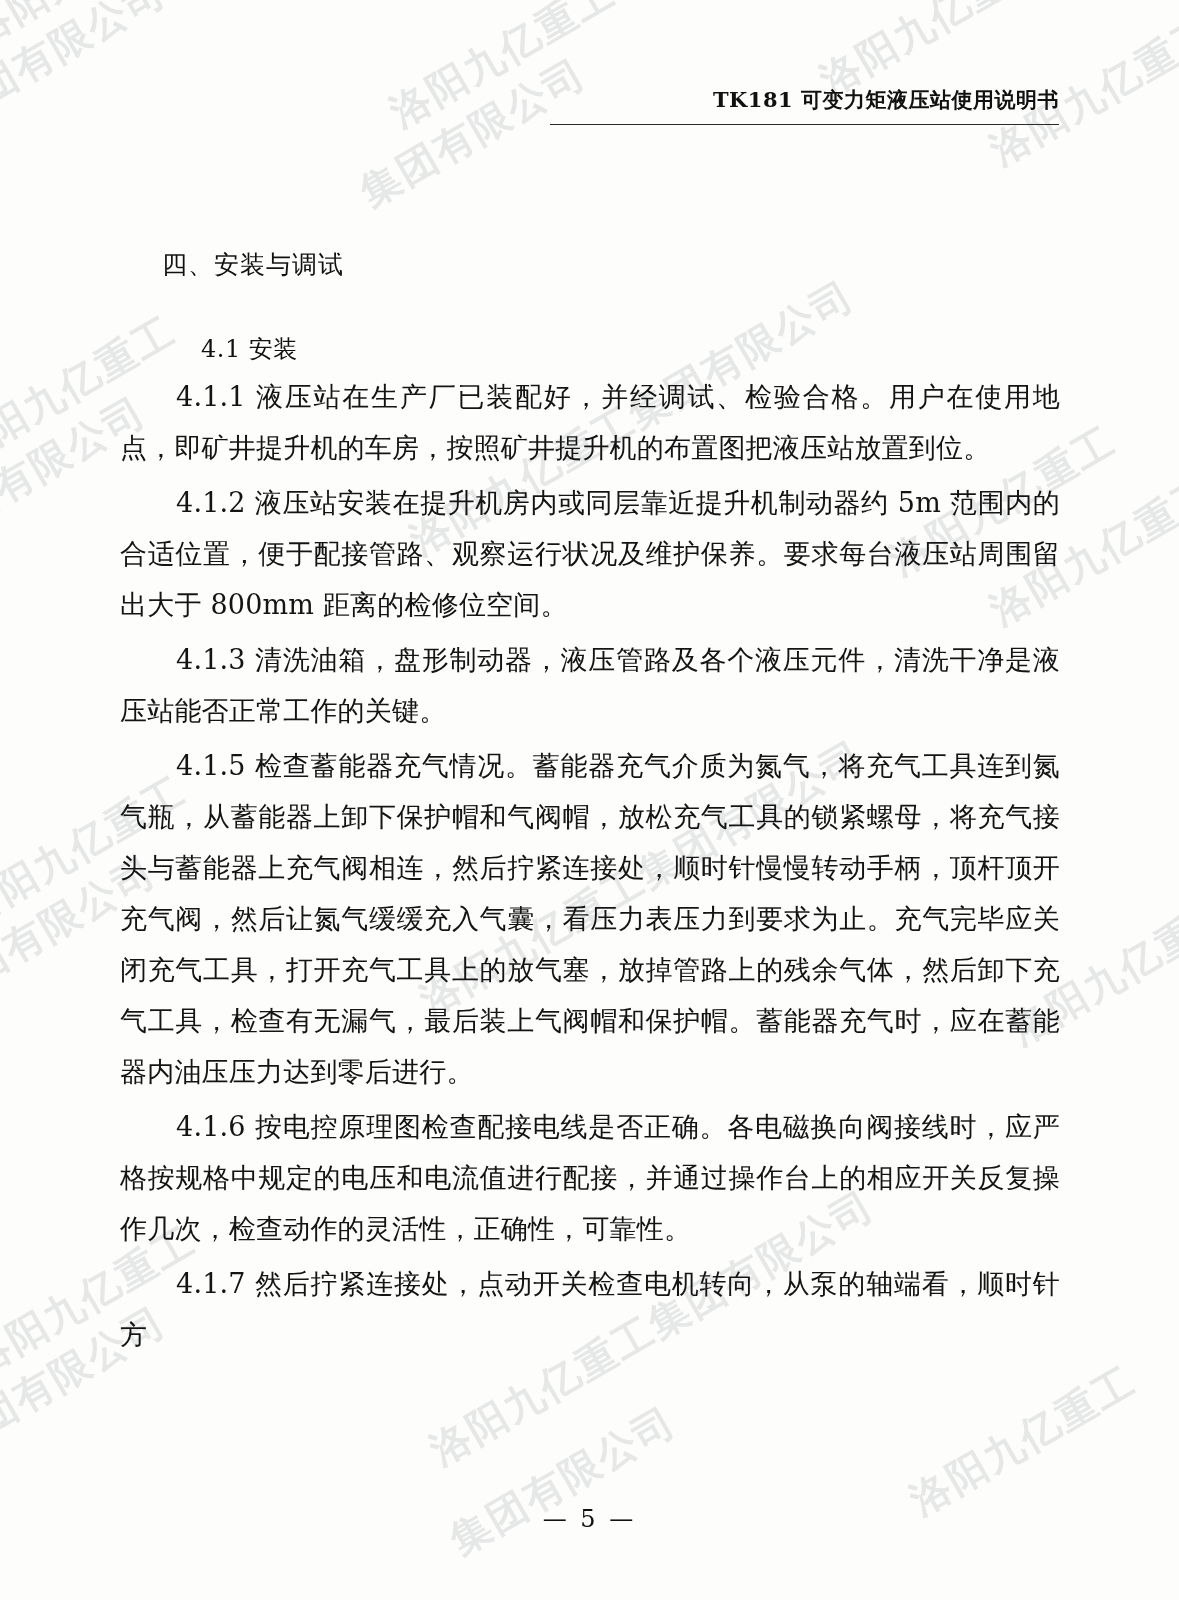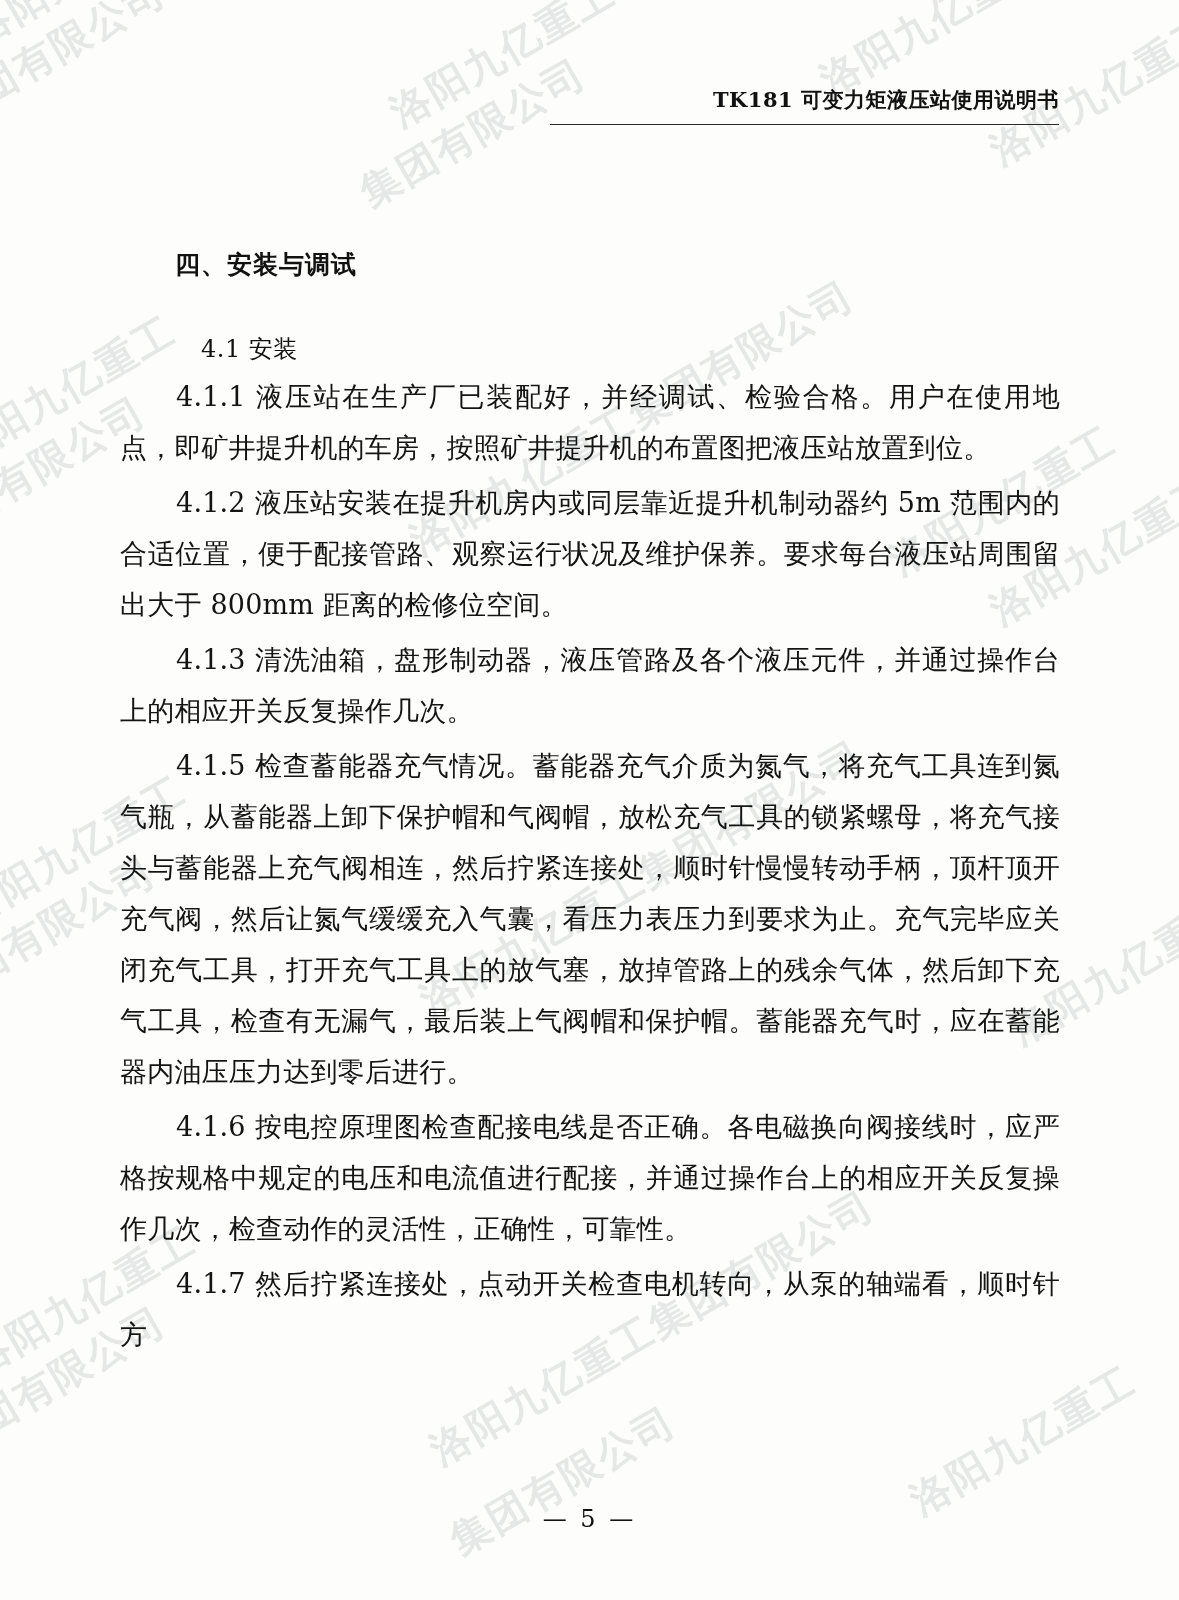--- a/index.html
+++ b/index.html
@@ -64,22 +64,22 @@
   
   .content {
     position: absolute;
     top: 248px;
     left: 120px;
     width: 940px;
     z-index: 3;
   }
   h1.sec {
     font-size: 25px;
-    font-weight: 700;
-    margin: 0 0 52px 55px;
+    font-weight: 400;
+    margin: 0 0 52px 42px;
     letter-spacing: 1px;
     color: #111;
   }
   h2.sub {
     font-size: 24px;
     font-weight: 500;
     margin: 0 0 6px 81px;
     letter-spacing: 0.5px;
     color: #111;
   }
@@ -142,21 +142,21 @@
     <div class="header-title">TK181 可变力矩液压站使用说明书</div>
     <div class="header-rule"></div>
   </div>
 
   <div class="content">
     <h1 class="sec">四、安装与调试</h1>
     <h2 class="sub">4.1 安装</h2>
 
     <p class="para">4.1.1 液压站在生产厂已装配好，并经调试、检验合格。用户在使用地点，即矿井提升机的车房，按照矿井提升机的布置图把液压站放置到位。</p>
     <p class="para">4.1.2 液压站安装在提升机房内或同层靠近提升机制动器约 5m 范围内的合适位置，便于配接管路、观察运行状况及维护保养。要求每台液压站周围留出大于 800mm 距离的检修位空间。</p>
-    <p class="para">4.1.3 清洗油箱，盘形制动器，液压管路及各个液压元件，并通过操作台上的相应开关反复操作几次。</p>
+    <p class="para">4.1.3 清洗油箱，盘形制动器，液压管路及各个液压元件，清洗干净是液压站能否正常工作的关键。</p>
     <p class="para">4.1.5 检查蓄能器充气情况。蓄能器充气介质为氮气，将充气工具连到氮气瓶，从蓄能器上卸下保护帽和气阀帽，放松充气工具的锁紧螺母，将充气接头与蓄能器上充气阀相连，然后拧紧连接处，顺时针慢慢转动手柄，顶杆顶开充气阀，然后让氮气缓缓充入气囊，看压力表压力到要求为止。充气完毕应关闭充气工具，打开充气工具上的放气塞，放掉管路上的残余气体，然后卸下充气工具，检查有无漏气，最后装上气阀帽和保护帽。蓄能器充气时，应在蓄能器内油压压力达到零后进行。</p>
     <p class="para">4.1.6 按电控原理图检查配接电线是否正确。各电磁换向阀接线时，应严格按规格中规定的电压和电流值进行配接，并通过操作台上的相应开关反复操作几次，检查动作的灵活性，正确性，可靠性。</p>
     <p class="para">4.1.7 然后拧紧连接处，点动开关检查电机转向，从泵的轴端看，顺时针方</p>
   </div>
 
   <div class="footer">— 5 —</div>
 
 </div>
 
 </body></html>

